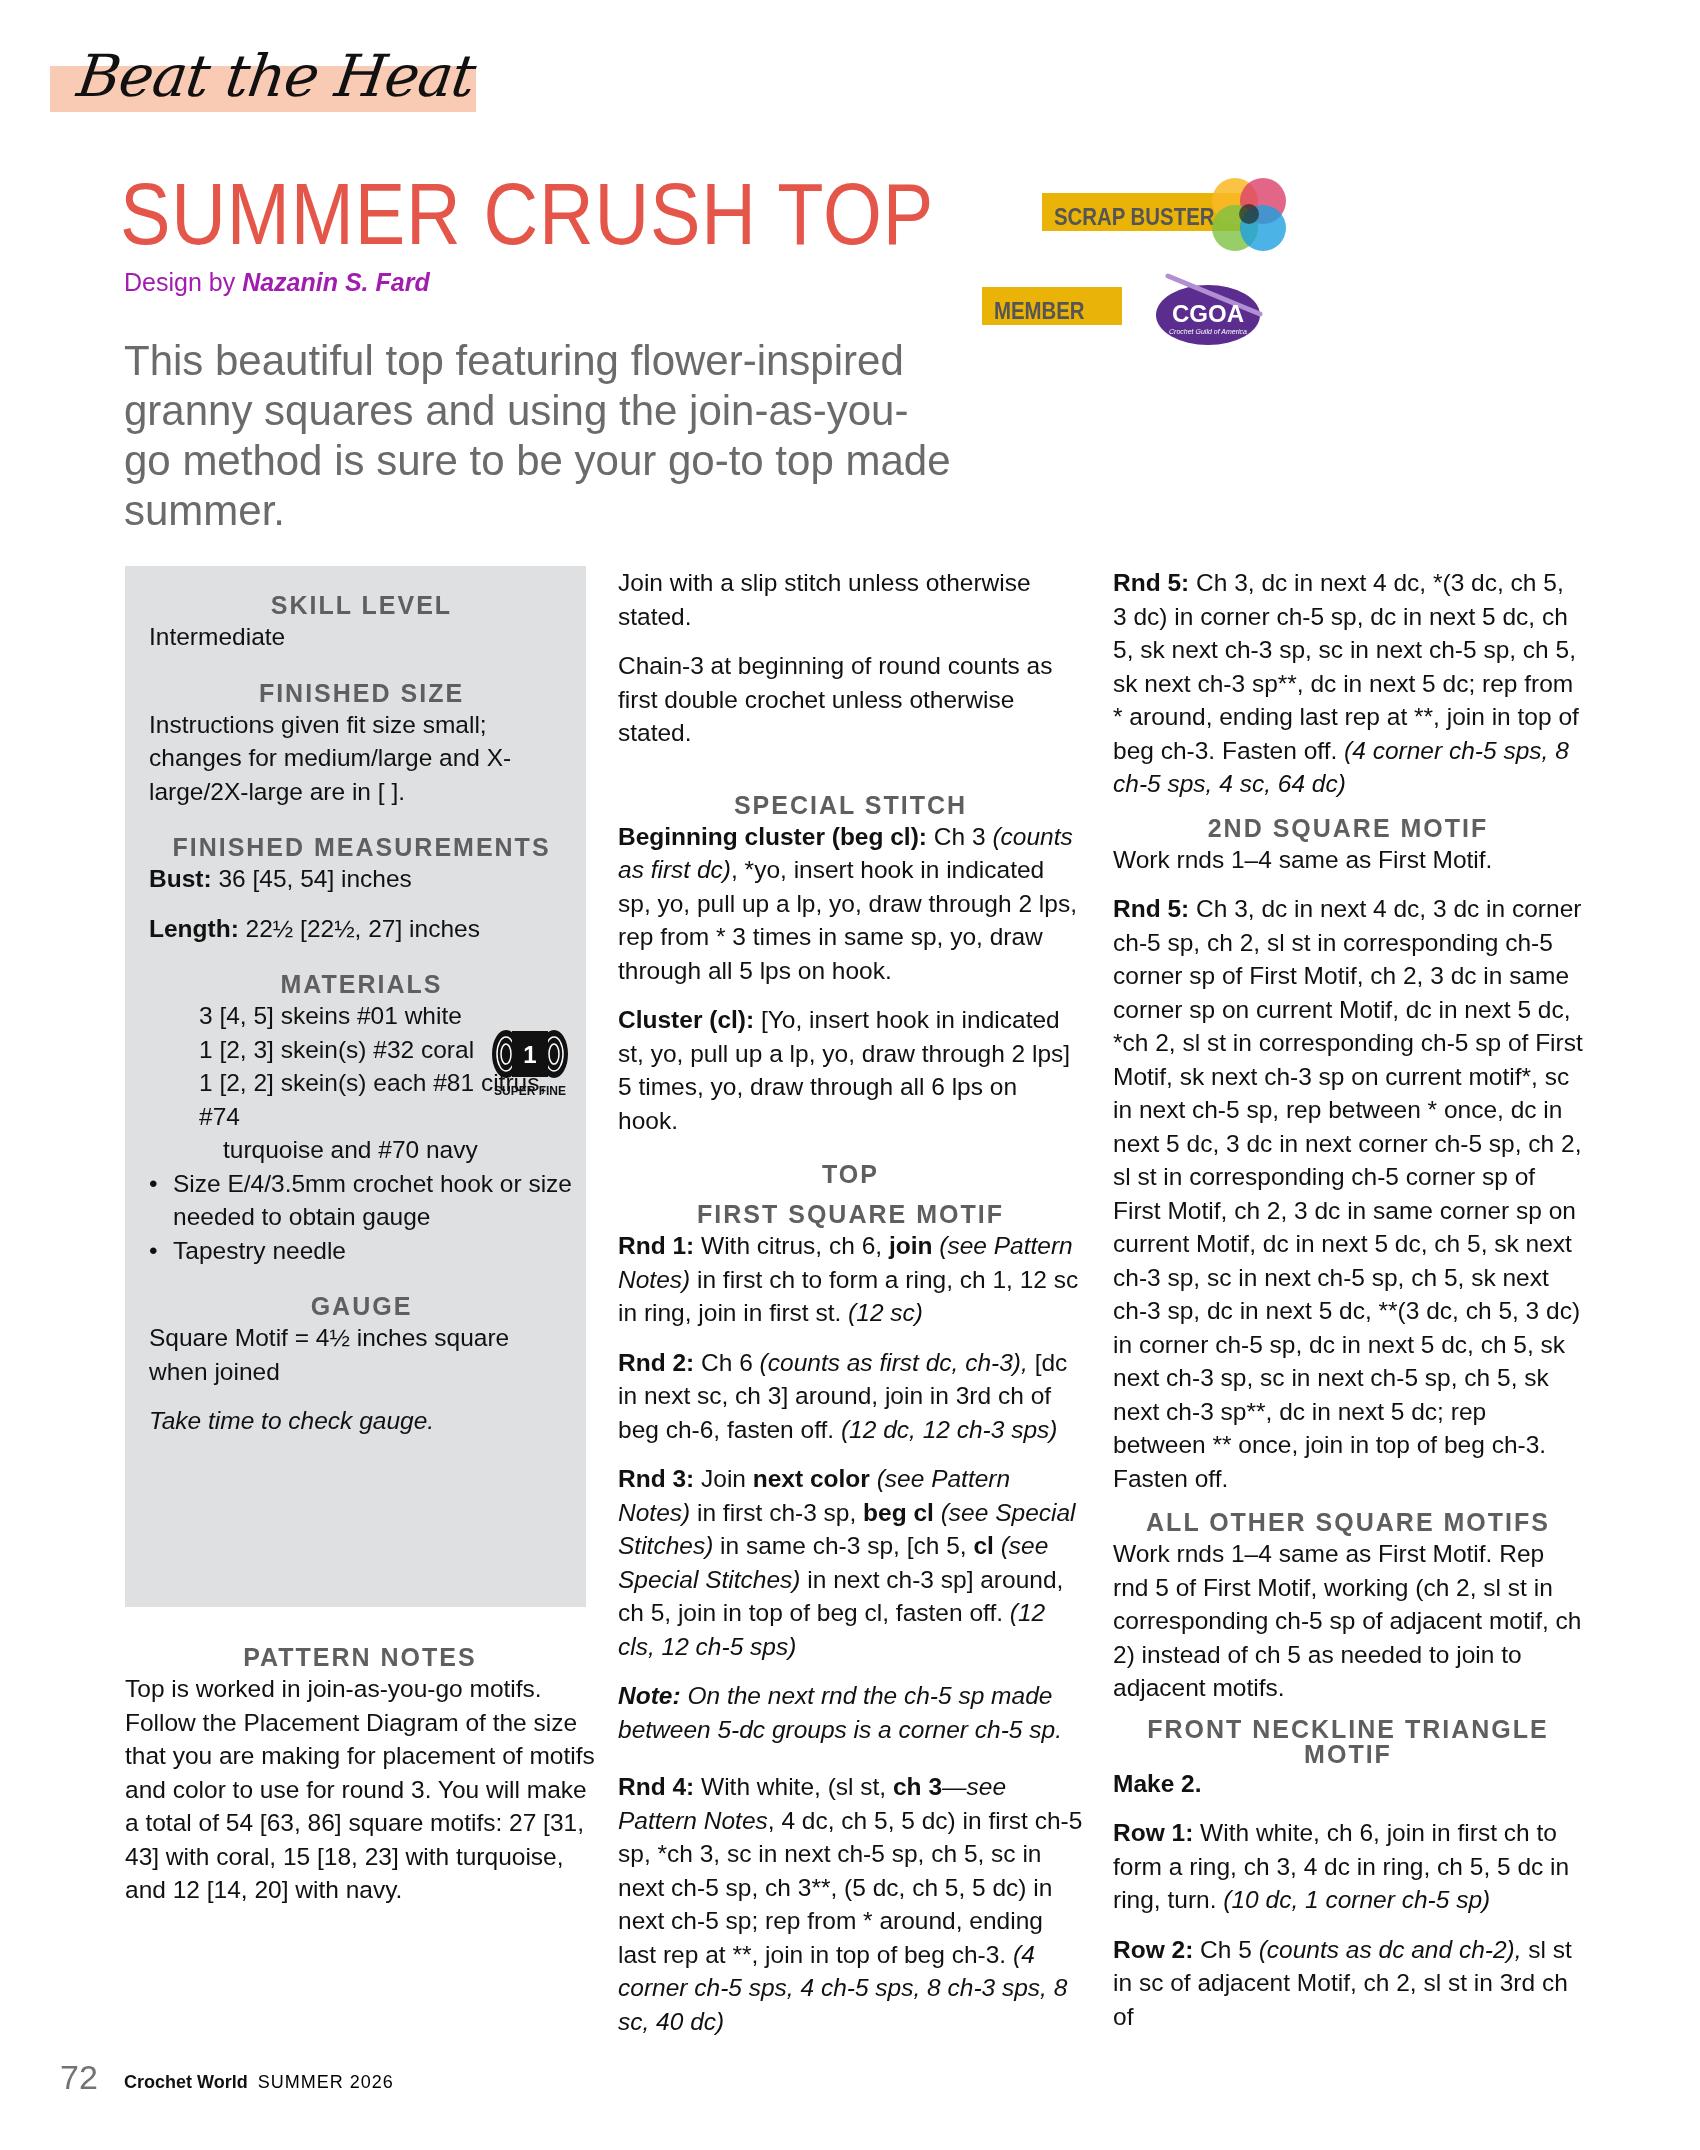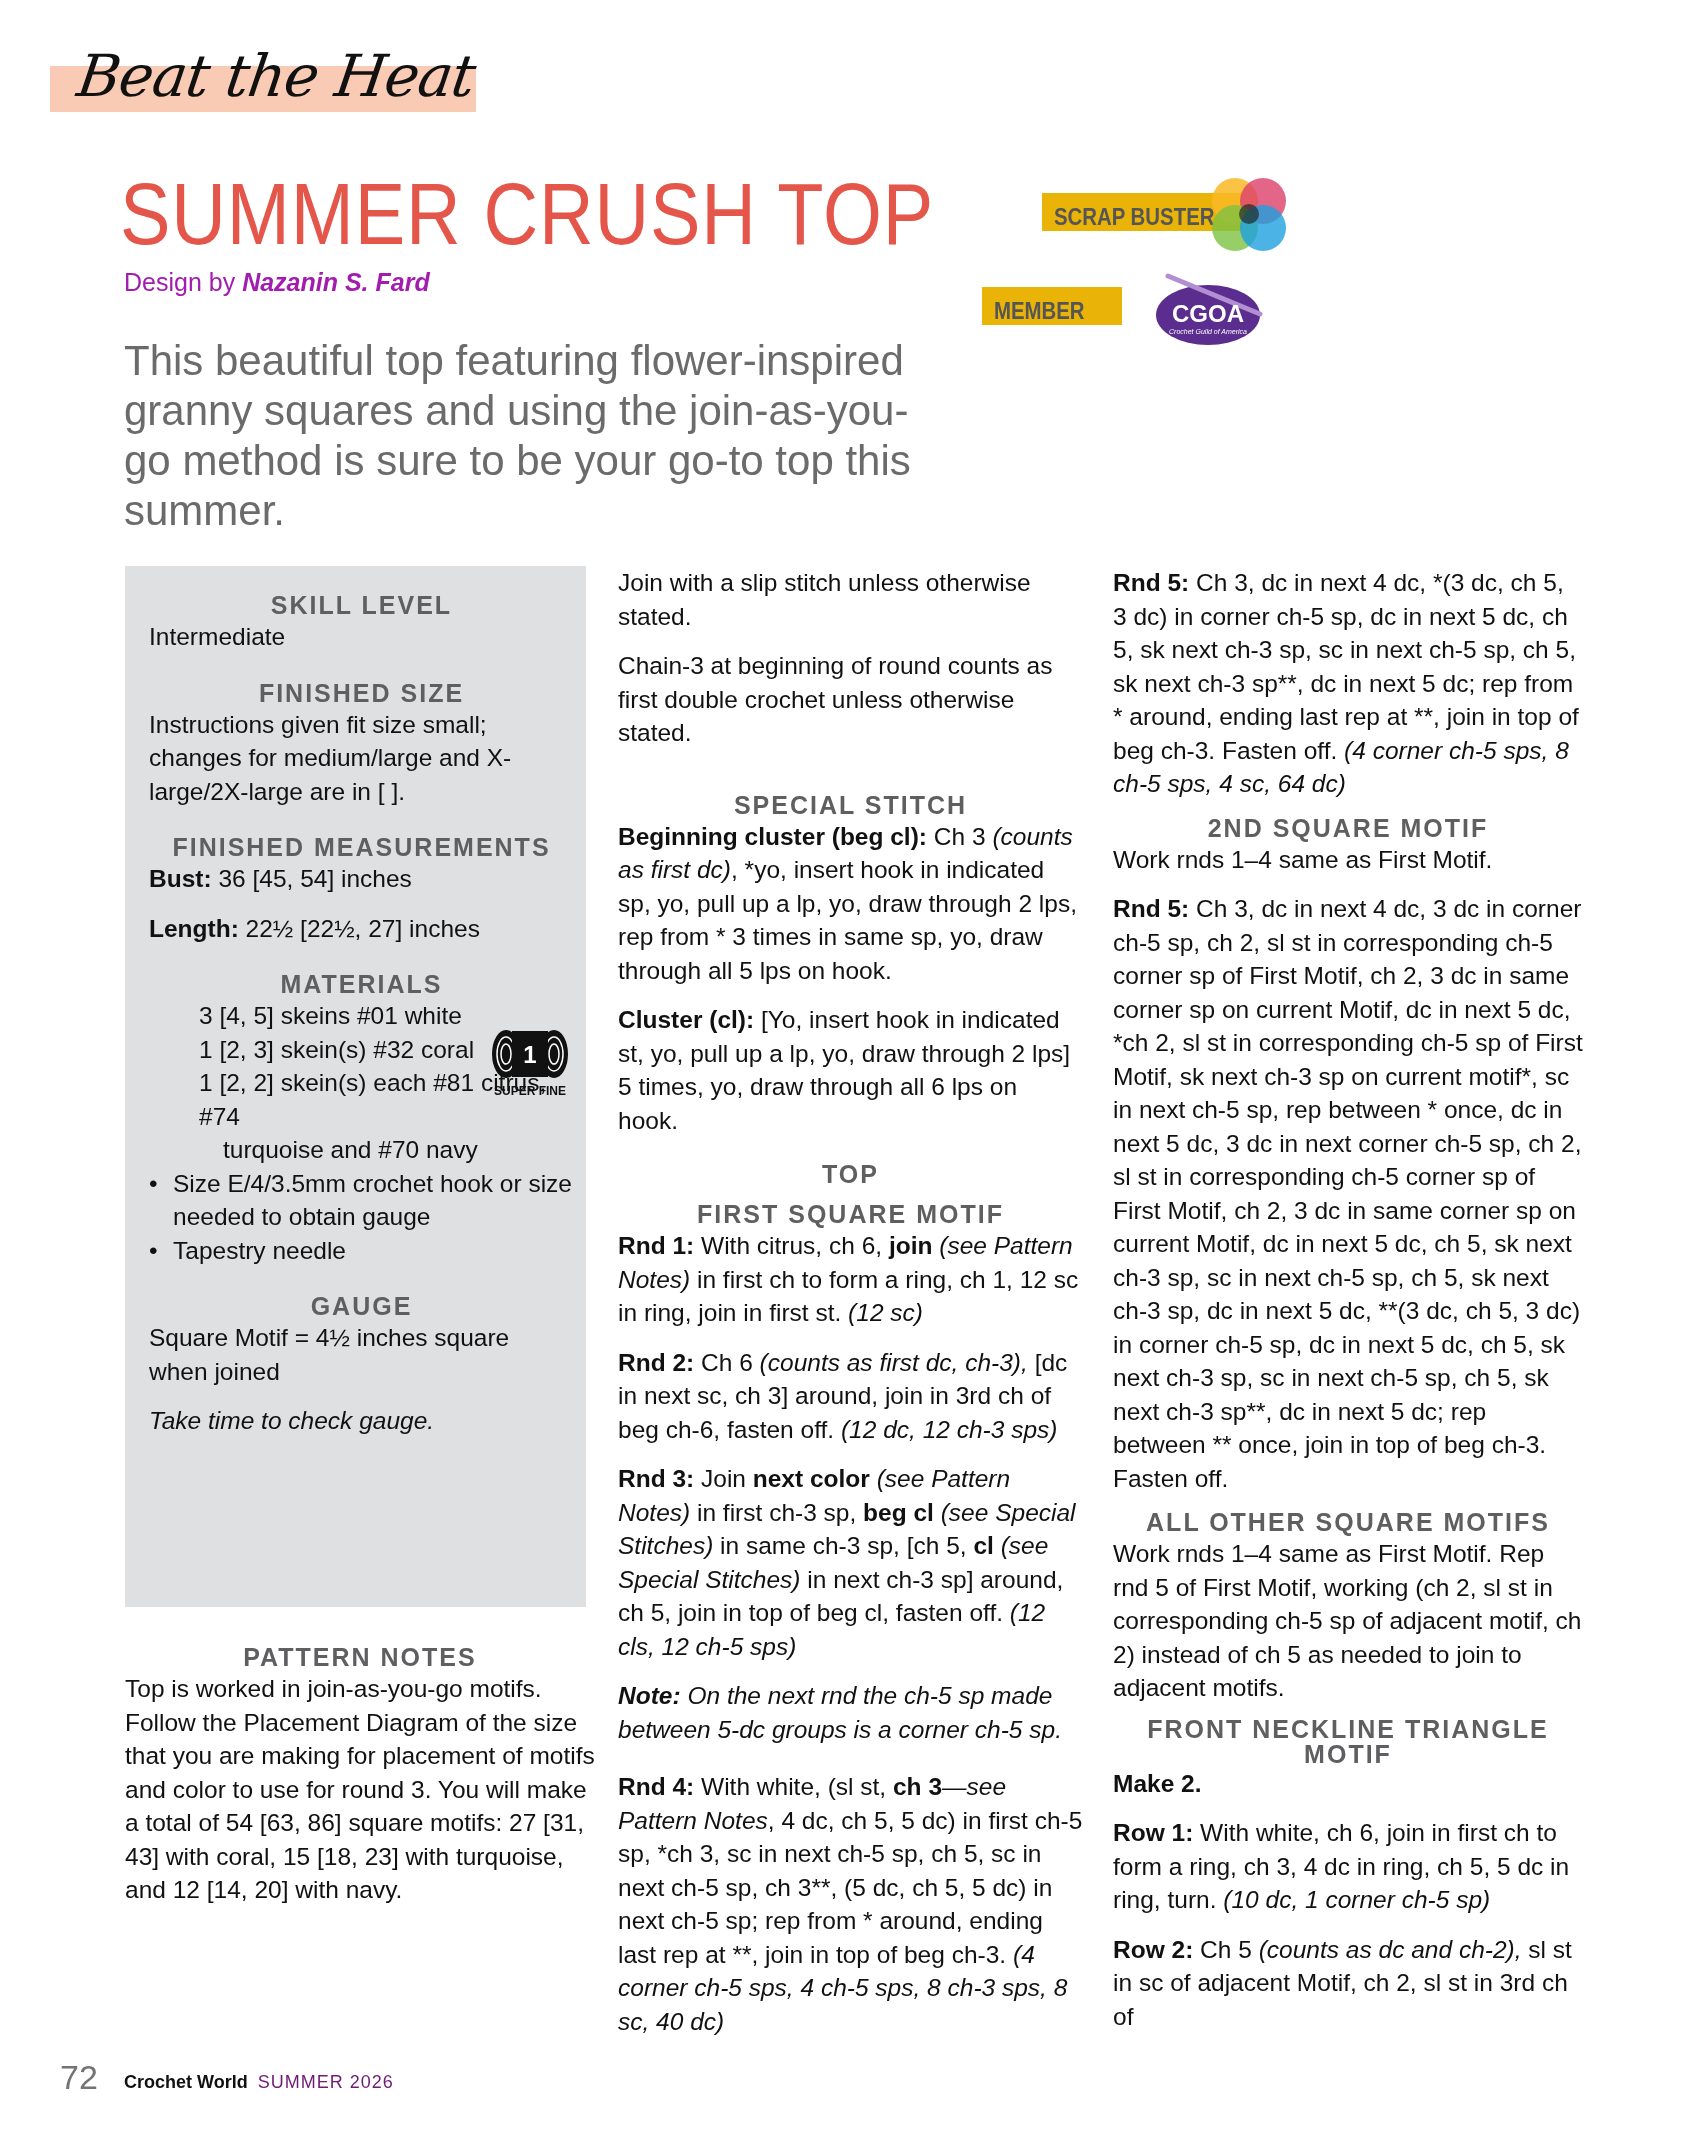--- a/index.html
+++ b/index.html
@@ -46,30 +46,30 @@
   .mat-list li::before { content: "•"; position: absolute; left: 0; top: 0; }
   .mat-sub { padding-left: 50px; }
   .mat-sub2 { padding-left: 74px; }
 
   .yarn-icon { left: 488px; top: 1027px; width: 84px; height: 72px; }
 
   
   .folio { left: 60px; top: 2058px; font-size: 34px; color: #737373; font-weight: 300; }
   .mag { left: 124px; top: 2072px; font-size: 18px; color: #111; white-space: nowrap; }
   .mag b { font-weight: 700; }
-  .mag span.issue { letter-spacing: 1px; color: #701a75; margin-top: 25px; }
+  .mag span.issue { letter-spacing: 1px; color: #000000; margin-top: 25px; }
 </style>
 </head>
 <body>
 
 <div class="abs kicker-bar"></div>
 <div class="abs kicker-text">Beat the Heat</div>
 <h1 class="abs title" style="margin:0">SUMMER CRUSH TOP</h1>
 <div class="abs byline"><span>Design by </span><b>Nazanin S. Fard</b></div>
-<div class="abs deck">This beautiful top featuring flower-inspired granny squares and using the join-as-you-go method is sure to be your go-to top this summer.</div>
+<div class="abs deck">This beautiful top featuring flower-inspired granny squares and using the join-as-you-go method is sure to be your go-to top made summer.</div>
 
 <div class="abs badge-bar scrap">
   <div class="badge-label">SCRAP BUSTER</div>
 </div>
 <svg class="abs circles" viewBox="0 0 90 80">
   <circle cx="30" cy="25" r="23" fill="#f9b826" opacity="0.85"></circle>
   <circle cx="58" cy="25" r="23" fill="#dc3f6a" opacity="0.8"></circle>
   <circle cx="30" cy="52" r="23" fill="#7dc242" opacity="0.8"></circle>
   <circle cx="58" cy="52" r="23" fill="#1ea0df" opacity="0.8"></circle>
   <circle cx="44" cy="38" r="10" fill="#1f2a2a" opacity="0.7"></circle>

